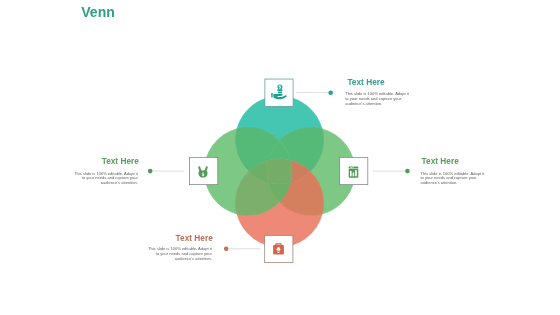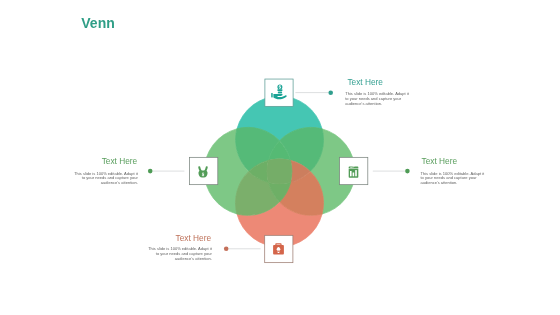--- a/index.html
+++ b/index.html
@@ -1,20 +1,20 @@
 <!DOCTYPE html>
 <html><head>
 <meta charset="utf-8">
 <title>Venn</title>
 <style>
   html,body{margin:0;padding:0;}
   body{width:560px;height:315px;background:#ffffff;font-family:"Liberation Sans",sans-serif;overflow:hidden;}
   #slide{position:relative;width:560px;height:315px;background:#fff;}
-  #title{position:absolute;left:81.3px;top:15px;font-size:14px;font-weight:bold;color:#2f9e86;line-height:16px;white-space:nowrap;}
-  .hd{position:absolute;font-size:8.3px;font-weight:normal;line-height:10px;white-space:nowrap;}
+  #title{position:absolute;left:81.3px;top:4px;font-size:14px;font-weight:bold;color:#2f9e86;line-height:16px;white-space:nowrap;}
+  .hd{position:absolute;font-size:8.3px;font-weight:bold;line-height:10px;white-space:nowrap;}
   .bd{position:absolute;font-size:4.05px;font-weight:400;color:#5f5f5f;line-height:4.75px;width:65px;}
   .bd.r{text-align:right;}
   svg.art{position:absolute;left:0;top:0;width:560px;height:315px;}
 </style>
 </head>
 <body>
 
 <div id="slide">
 
   <div id="title">Venn</div>

